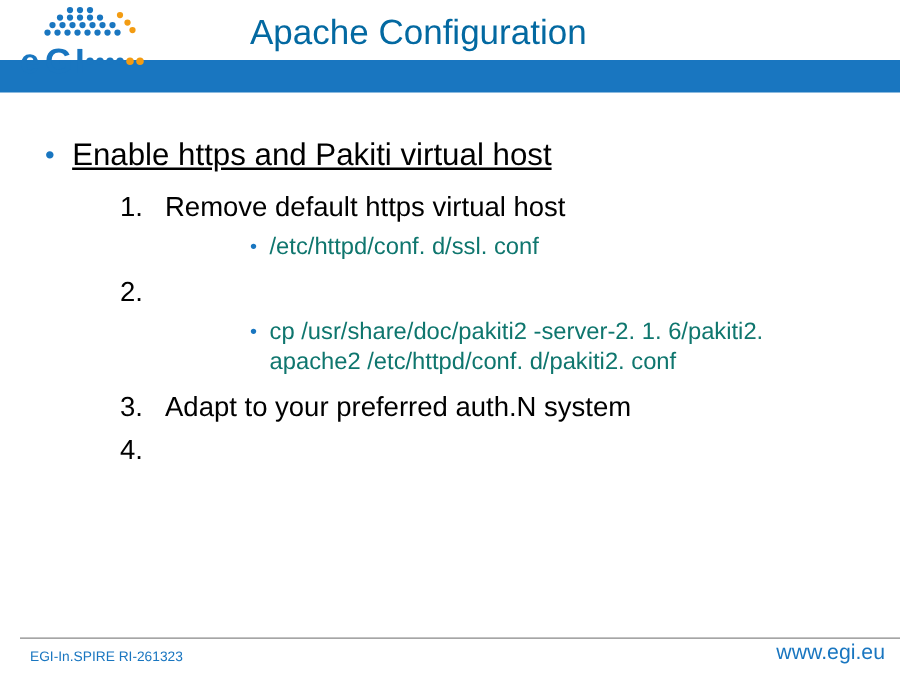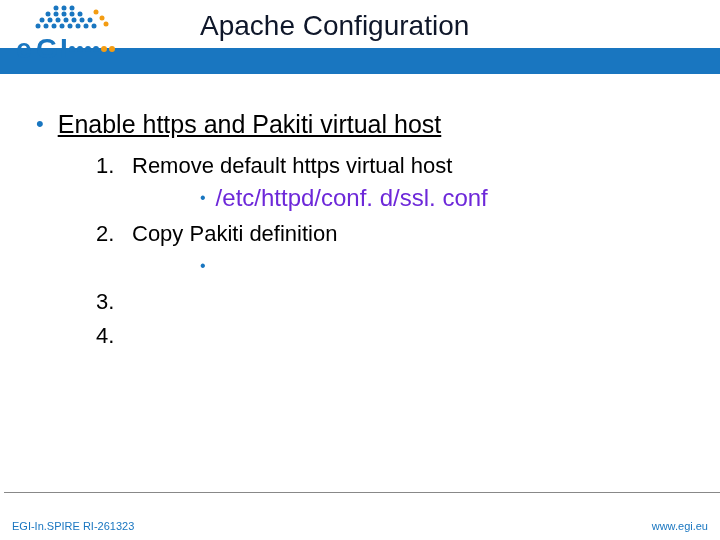--- a/index.html
+++ b/index.html
@@ -29,21 +29,21 @@
     right: 0;
     top: 48px;
     height: 26px;
     background: #1976c0;
   }
   .title {
     position: absolute;
     left: 200px;
     top: 10px;
     font-size: 28px;
-    color: #0f172a;
+    color: #0369a1;
     z-index: 2;
   }
   .content {
     padding: 30px 30px 0 36px;
   }
   .bullet-row {
     display: flex;
     align-items: flex-start;
     margin-bottom: 14px;
   }
@@ -87,45 +87,45 @@
     display: flex;
     align-items: flex-start;
   }
   .sub-dot {
     color: #1976c0;
     font-size: 16px;
     line-height: 24px;
     margin-right: 10px;
   }
   .sub-text {
-    font-size: 24px;
-    color: #6d28d9;
+    font-size: 19px;
+    color: #0f766e;
     line-height: 24px;
     max-width: 400px;
   }
   .footer {
     position: absolute;
-    left: 4px;
+    left: 16px;
     right: 0;
     bottom: 0;
-    height: 48px;
+    height: 30px;
     border-top: 1px solid #888;
   }
   .footer-left {
     position: absolute;
     left: 8px;
     bottom: 8px;
     font-size: 11px;
     color: #1976c0;
   }
   .footer-right {
     position: absolute;
     right: 12px;
     bottom: 8px;
-    font-size: 11px;
+    font-size: 17px;
     color: #1976c0;
   }
 </style>
 </head>
 <body>
 
 <div class="header">
   <div class="title-bar"></div>
   <svg class="logo" viewBox="0 0 130 70">
     <g fill="#1976c0">
@@ -184,30 +184,31 @@
     </div>
     <div class="sub-list">
       <div class="sub-row">
         <span class="sub-dot">•</span>
         <span class="sub-text">/etc/httpd/conf. d/ssl. conf</span>
       </div>
     </div>
 
     <div class="num-row">
       <span class="num-label">2.</span>
-      <span class="num-text">Copy Pakiti definition</span>
     </div>
     <div class="sub-list">
       <div class="sub-row">
         <span class="sub-dot">•</span>
+        <span class="sub-text">cp /usr/share/doc/pakiti2 -server-2. 1. 6/pakiti2. apache2 /etc/httpd/conf. d/pakiti2. conf</span>
       </div>
     </div>
 
     <div class="num-row">
       <span class="num-label">3.</span>
+      <span class="num-text">Adapt to your preferred auth.N system</span>
     </div>
 
     <div class="num-row">
       <span class="num-label">4.</span>
     </div>
 
   </div>
 </div>
 
 <div class="footer">

